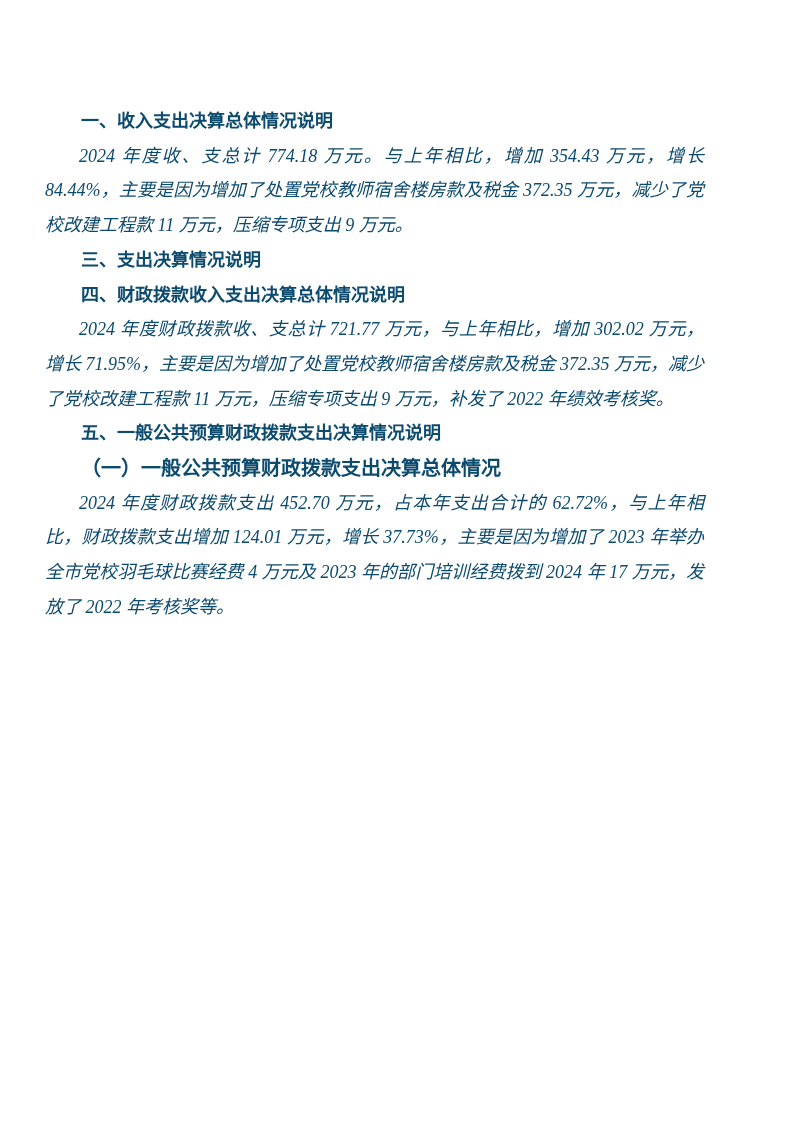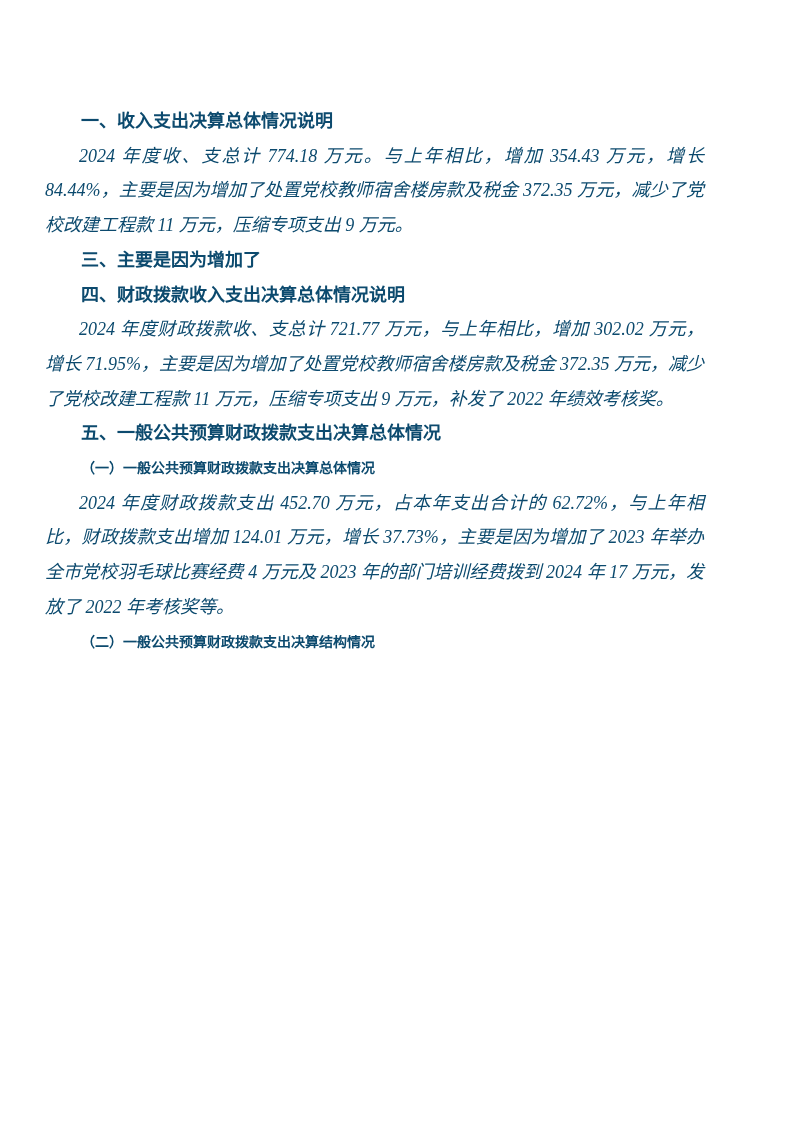--- a/index.html
+++ b/index.html
@@ -29,21 +29,21 @@
     font-weight: 700;
     font-size: 18px;
     line-height: 34.7px;
     margin: 0;
     text-indent: 36px;
     white-space: nowrap;
   }
   .sub-heading {
     font-family: "Liberation Sans", "DejaVu Sans", sans-serif;
     font-weight: 700;
-    font-size: 14px;
+    font-size: 20px;
     line-height: 34.7px;
     margin: 0;
     text-indent: 36px;
     white-space: nowrap;
   }
   .body-paragraph {
     margin: 0;
     text-indent: 34px;
     text-align: justify;
     text-align-last: left;
@@ -56,30 +56,29 @@
 
 <div class="doc-page">
 
   <section class="section">
     <h2 class="section-heading">一、收入支出决算总体情况说明</h2>
     <p class="body-paragraph">2024 年度收、支总计 774.18 万元。与上年相比，增加 354.43 万元，增长 84.44%，主要是因为增加了处置党校教师宿舍楼房款及税金 372.35 万元，减少了党校改建工程款 11 万元，压缩专项支出 9 万元。</p>
   </section>
 
 
   <section class="section">
-    <h2 class="section-heading">三、主要是因为增加了</h2>
+    <h2 class="section-heading">三、支出决算情况说明</h2>
   </section>
 
   <section class="section">
     <h2 class="section-heading">四、财政拨款收入支出决算总体情况说明</h2>
     <p class="body-paragraph">2024 年度财政拨款收、支总计 721.77 万元，与上年相比，增加 302.02 万元，增长 71.95%，主要是因为增加了处置党校教师宿舍楼房款及税金 372.35 万元，减少了党校改建工程款 11 万元，压缩专项支出 9 万元，补发了 2022 年绩效考核奖。</p>
   </section>
 
   <section class="section">
-    <h2 class="section-heading">五、一般公共预算财政拨款支出决算总体情况</h2>
+    <h2 class="section-heading">五、一般公共预算财政拨款支出决算情况说明</h2>
 
     <h3 class="sub-heading">（一）一般公共预算财政拨款支出决算总体情况</h3>
     <p class="body-paragraph">2024 年度财政拨款支出 452.70 万元，占本年支出合计的 62.72%，与上年相比，财政拨款支出增加 124.01 万元，增长 37.73%，主要是因为增加了 2023 年举办全市党校羽毛球比赛经费 4 万元及 2023 年的部门培训经费拨到 2024 年 17 万元，发放了 2022 年考核奖等。</p>
 
-    <h3 class="sub-heading">（二）一般公共预算财政拨款支出决算结构情况</h3>
   </section>
 
 </div>
 
 </body></html>

